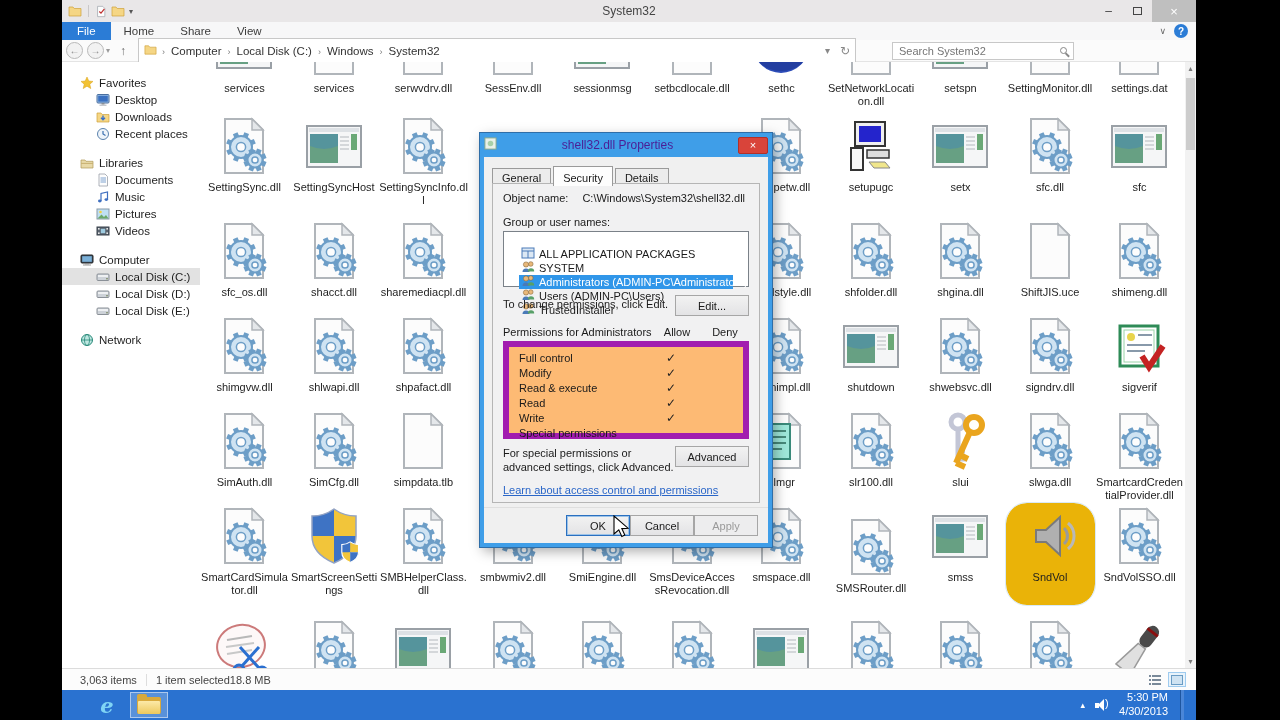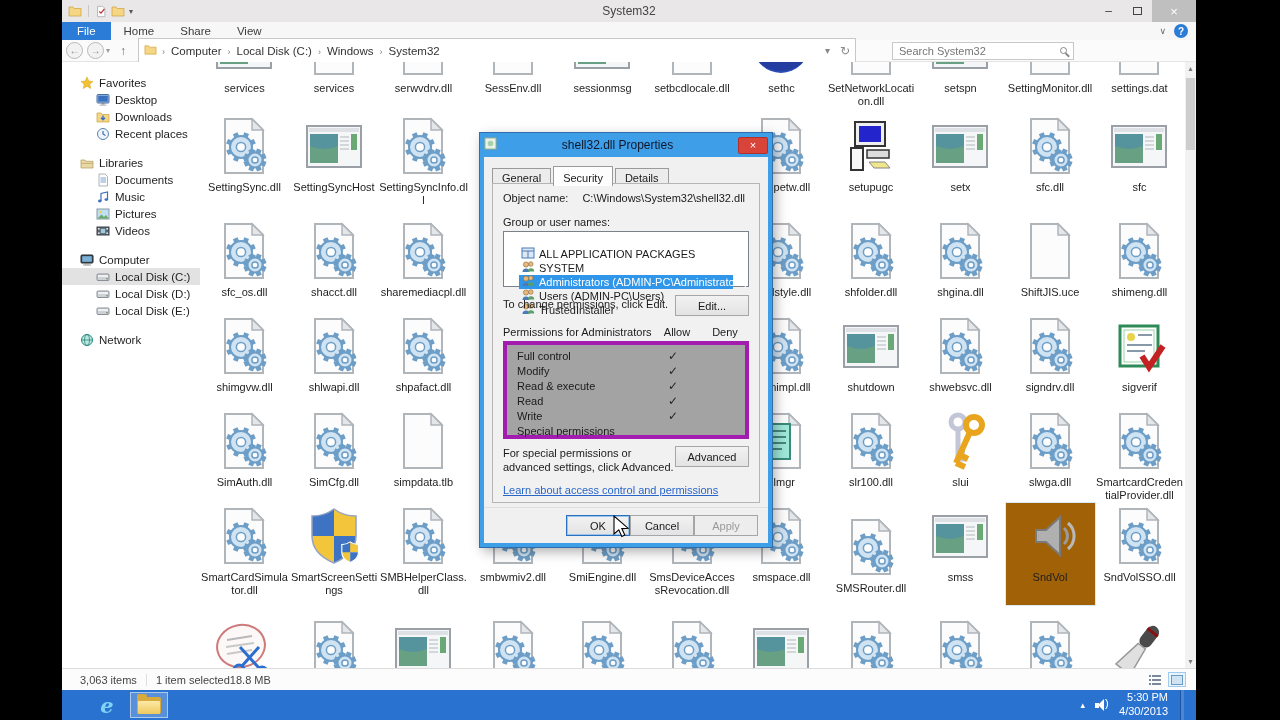--- a/index.html
+++ b/index.html
@@ -47,59 +47,59 @@
   .side-section { margin-bottom:12px; }
   .side-head, .side-item { display:flex; align-items:center; gap:5px; height:17px; font-size:11.5px; color:#1e1e1e; }
   .side-head { padding-left:18px; }
   .side-item { padding-left:34px; }
   .side-item.selected { background:#e2e2e2; }
   .side-head svg, .side-item svg { flex:0 0 auto; display:block; }
 
   
   #grid { position:absolute; left:138px; top:62px; width:985px; height:606px; overflow:hidden; background:#fff; }
   .cell { position:absolute; width:89px; height:102px; }
-  .cell.sel { background:#a16207; outline:1px solid #d9eaf7; }
+  .cell.sel { background:#eab308; outline:1px solid #d9eaf7;border-radius:21px; }
   .cicon { position:absolute; left:12px; top:1px; width:64px; height:64px; }
   .clabel { position:absolute; left:0px; top:68px; width:89px; text-align:center; font-size:11px; line-height:1.18; color:#1e1e1e; overflow-wrap:anywhere; }
 
   
   #vscroll { position:absolute; left:1123px; top:62px; width:11px; height:606px; background:#f2f2f2; }
   .scr-arrow { position:absolute; left:0; width:11px; height:13px; color:#7a7a7a; font-size:8px; text-align:center; line-height:13px; }
   #scr-thumb { position:absolute; left:1px; top:16px; width:9px; height:72px; background:#cdcdcd; }
 
   
   #statusbar { position:absolute; left:0; top:606px; width:1134px; height:22px; background:#fcfcfc; border-top:1px solid #dcdcdc; display:flex; align-items:center; font-size:11px; color:#444; }
   #statusbar { top:668px; } 
   .stat-sep { width:1px; height:12px; background:#ddd; margin:0 9px; }
   .viewbtns { margin-left:auto; display:flex; gap:4px; padding-right:10px; }
   .viewbtn { width:18px; height:15px; display:flex; align-items:center; justify-content:center; }
   .viewbtn.active { border:1px solid #9ecbef; background:#e8f3fb; }
 
   
   #dialog { position:absolute; left:480px; top:133px; width:292px; height:414px; background:#3f9ee8; box-shadow:0 0 0 1px #2f6ea8, 3px 4px 12px rgba(0,0,0,0.35); z-index:40; }
   #dlg-title { height:24px; display:flex; align-items:center; padding:0 4px; }
-  #dlg-title-text { flex:1; text-align:center; font-size:12px; color:#0f172a; }
+  #dlg-title-text { flex:1; text-align:center; font-size:12px; color:#4c1d95; }
   #dlg-close { width:30px; height:17px; background:#d9443a; border:1px solid #b23029; border-radius:2px; color:#fff; font-size:11px; display:flex; align-items:center; justify-content:center; }
   #dlg-body { position:absolute; left:4px; right:4px; top:24px; bottom:4px; background:#f0f0f0; font-size:11px; color:#1a1a1a; }
   #dlg-tabs { position:absolute; left:8px; top:9px; display:flex; }
   .dtab { padding:3px 9px 2px; border:1px solid #9a9a9a; border-bottom:none; background:#ececec; margin-right:2px; font-size:11px; position:relative; top:2px; }
   .dtab.active { background:#fdfdfd; top:0; padding-top:5px; z-index:2; }
   #dlg-page { position:absolute; left:8px; right:8px; top:26px; height:320px; border:1px solid #b5b5b5; background:#f1f1f2; padding:8px 10px; }
   .obj-row { display:flex; gap:14px; margin-bottom:12px; }
   .grp-label { margin-bottom:3px; }
   #grp-list { background:#fff; border:1px solid #7a8188; height:56px; padding:15px; }
   .grp-row { display:flex; align-items:center; gap:4px; height:14px; padding-left:2px; white-space:nowrap; }
   .grp-row.selected { background:#3096e9; color:#fff; }
   .editrow { display:flex; margin-top:8px; align-items:flex-start; }
   .editrow .hint { flex:1; padding-top:3px; }
   .dbtn { width:74px; height:21px; background:linear-gradient(#f2f2f2,#e3e3e5); border:1px solid #a6a6a6; font-size:11px; display:flex; align-items:center; justify-content:center; color:#1a1a1a; }
   .permhead { display:flex; margin-top:10px; margin-bottom:3px; }
   .permhead .cap { flex:1; }
   .permhead .col { width:48px; text-align:center; }
-  #perm-list { background:#a3a3a3; border:4px solid #a21caf; height:98px; padding-top:3px; }
+  #perm-list { background:#fdba74; border:6px solid #a21caf; height:98px; padding-top:3px; }
   .perm-row { display:flex; height:15px; align-items:center; }
   .perm-row .nm { flex:1; padding-left:10px; }
   .perm-row .al, .perm-row .dn { width:48px; text-align:center; color:#222; font-size:12px; }
   .advrow { display:flex; margin-top:7px; }
   .advrow .hint { flex:1; line-height:1.3; }
   #dlg-link { margin-top:9px; color:#2a66c8; text-decoration:underline; }
   #dlg-footer { position:absolute; left:0; right:0; bottom:0; height:36px; border-top:1px solid #dfdfdf; display:flex; align-items:center; justify-content:flex-end; padding-right:10px; }
   .fbtn { width:64px; height:21px; background:linear-gradient(#f2f2f2,#e3e3e5); border:1px solid #a6a6a6; font-size:11px; display:flex; align-items:center; justify-content:center; }
   .fbtn.focus { border:1px solid #2a70c0; box-shadow:inset 0 0 0 1px #9cc3e8; }
   .fbtn.disabled { color:#9a9a9a; background:#ededee; }

